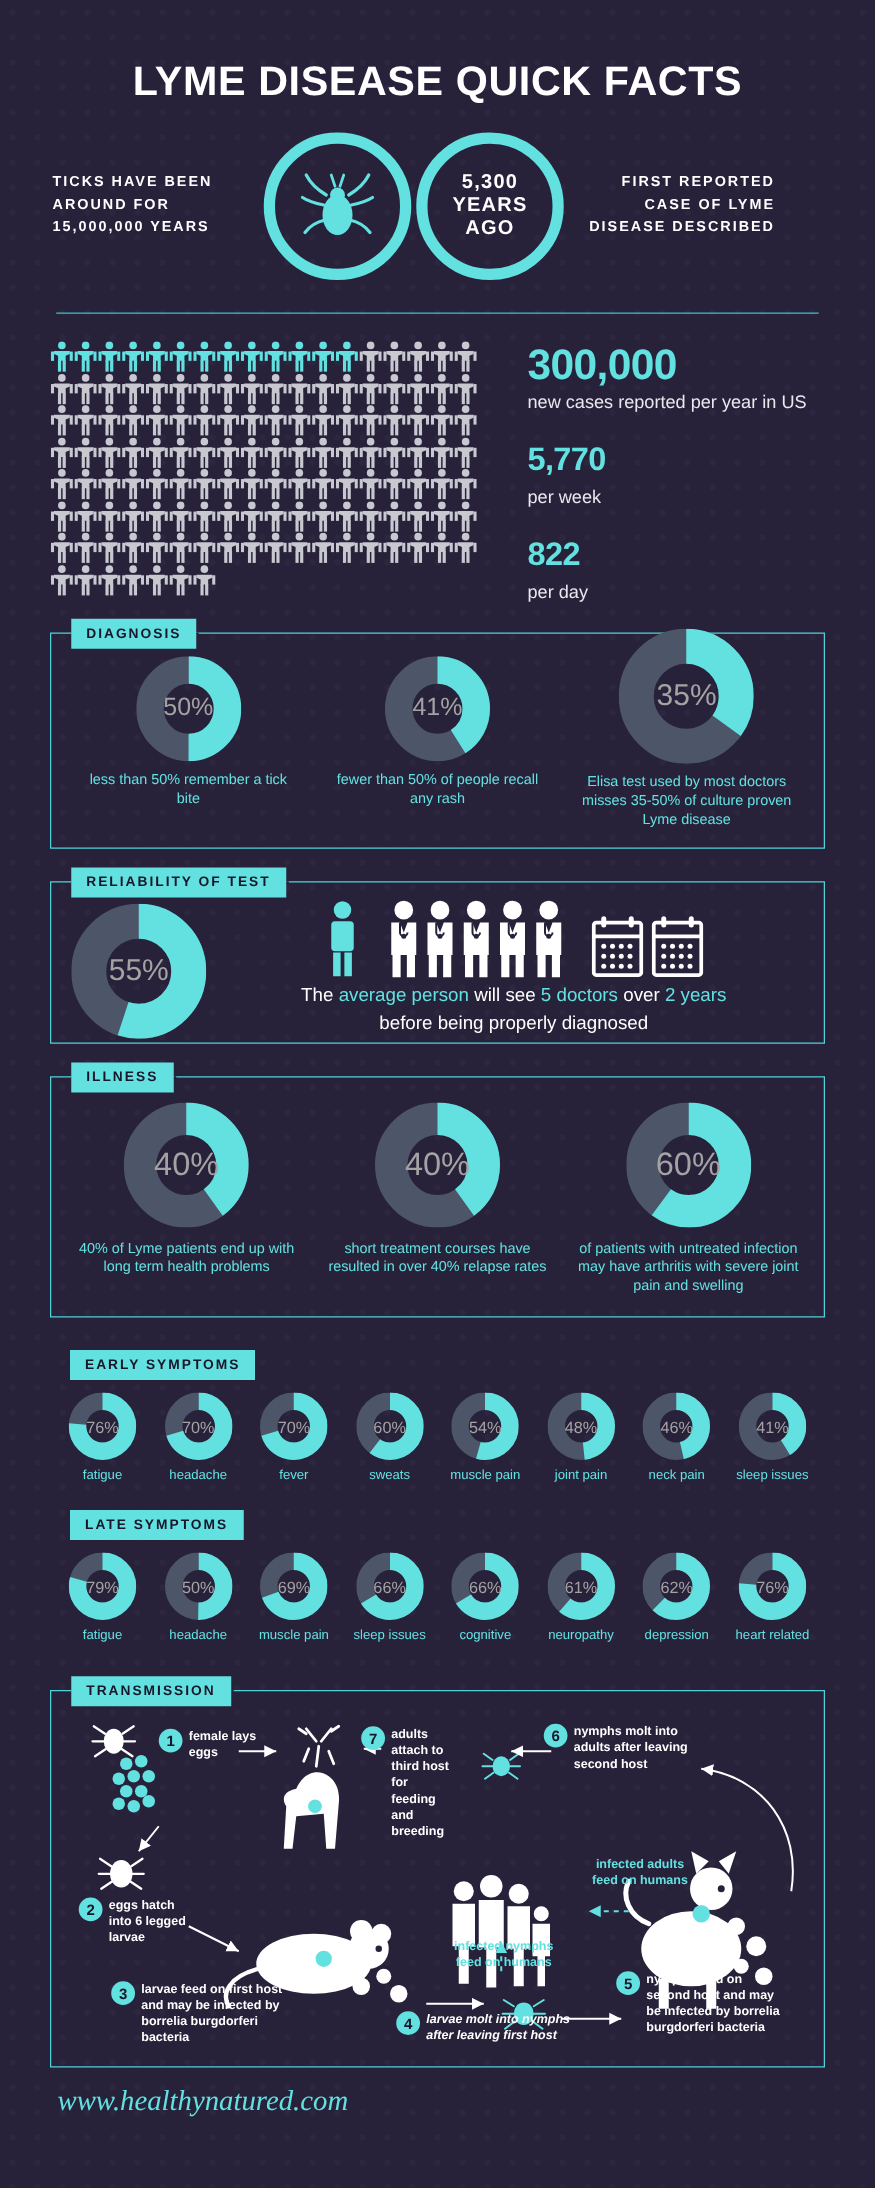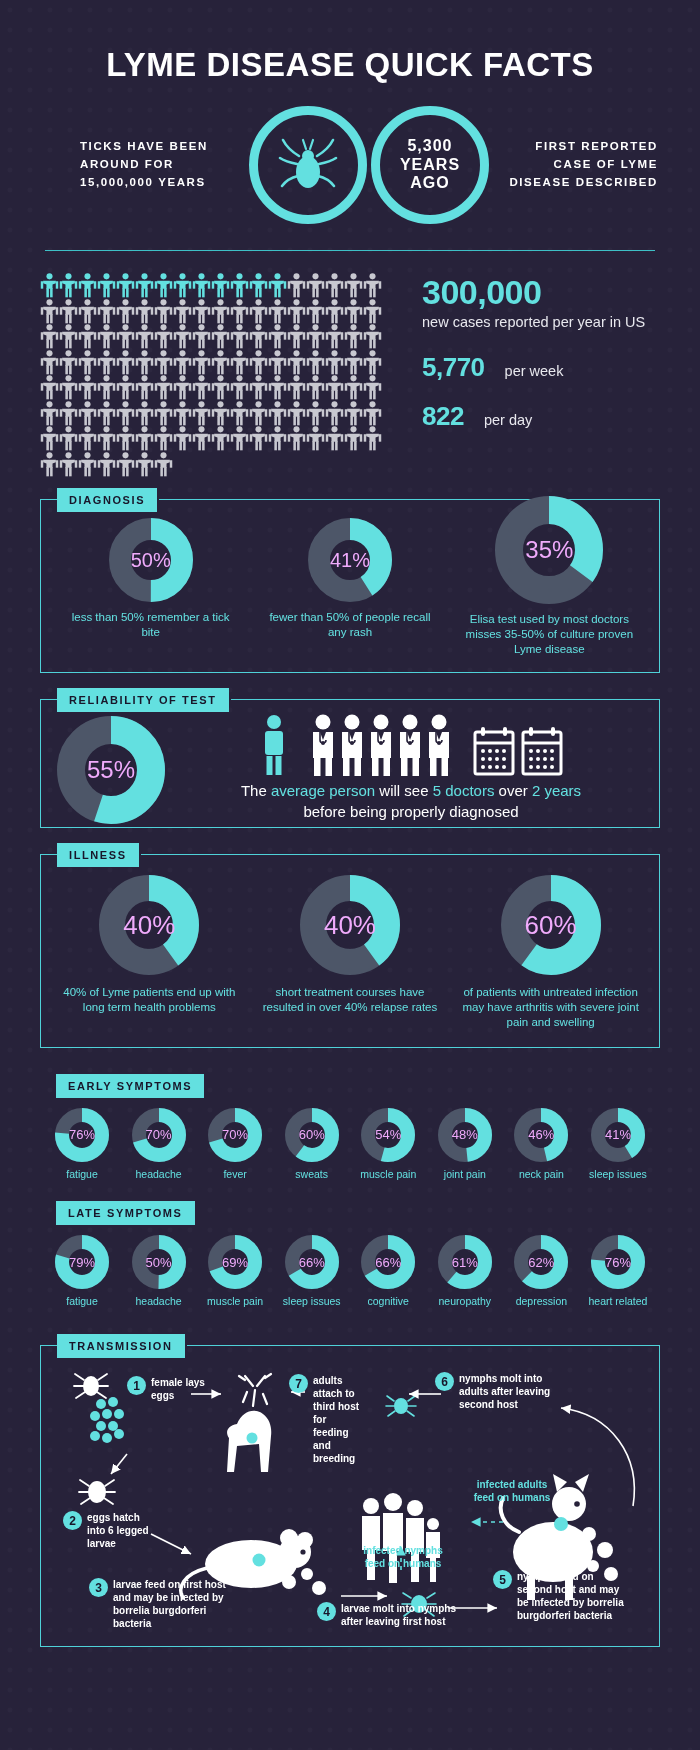--- a/index.html
+++ b/index.html
@@ -21,21 +21,21 @@
 
   
   .title{
     text-align:center;
     font-size:33px;
     font-weight:bold;
     letter-spacing:.5px;
     padding-top:46px;
   }
   .hero{
-    display:flex;align-items:center;justify-content:flex-end;
+    display:flex;align-items:center;justify-content:flex-start;
     margin-top:22px;gap:4px;
   }
   .hero-txt{
     width:165px;font-size:11.5px;font-weight:bold;letter-spacing:1.6px;line-height:1.55;
   }
   .hero-txt.left{padding-left:42px;}
   .hero-txt.right{text-align:right;padding-right:42px;}
   .ring{
     width:100px;height:100px;border-radius:50%;
     border:9px solid #63e0e0;
@@ -50,41 +50,41 @@
   }
 
   
   .stats{display:flex;margin-top:22px;padding-left:40px;}
   .picto{width:360px;display:flex;flex-wrap:wrap;align-content:flex-start;}
   .p{width:19px;height:25.5px;}
   .p svg{display:block;}
   .bignums{padding-left:22px;padding-top:2px;}
   .bignum{color:#63e0e0;font-size:34px;font-weight:bold;letter-spacing:-.5px;line-height:1.05;}
   .subnum{font-size:14.5px;color:#e8e8ee;line-height:1.3;margin-top:2px;}
-  .row2{margin-top:22px;display:flex;align-items:baseline;gap:20px;}
+  .row2{margin-top:22px;display:flex;align-items:baseline;gap:8px;flex-direction:column;}
   .row2 .bignum{font-size:26px;}
   .row2 .subnum{margin-top:0;font-size:14.5px;}
 
   
   .section{margin:0 40px;position:relative;}
   .sec-box{border:1px solid #4fd2d8;position:relative;}
   .sec-tab{
     position:absolute;top:-12px;left:16px;
     background:#63e0e0;color:#18162a;
     font-size:11px;font-weight:bold;letter-spacing:1.6px;
     padding:6px 12px;z-index:3;
   }
   .sec-mask{
     position:absolute;top:-1px;left:16px;height:3px;background:#27223a;z-index:2;
   }
 
   
   .donut{position:relative;display:flex;align-items:center;justify-content:center;}
   .donut .lbl{
-    position:absolute;color:#f0abfc;font-weight:400;
+    position:absolute;color:#a3a3a3;font-weight:400;
   }
   .cap{color:#63e0e0;font-size:11.5px;line-height:1.32;text-align:center;}
 
   .diag-row{display:flex;justify-content:space-around;align-items:flex-start;padding:18px 10px 14px;}
   .diag-item{display:flex;flex-direction:column;align-items:center;}
   .diag-item .cap{margin-top:8px;width:170px;}
 
   
   .rel-top{display:flex;align-items:center;padding:14px 16px 0;gap:14px;}
   .rel-txt{flex:1;text-align:center;font-size:15px;line-height:1.45;color:#ffffff;padding-bottom:4px;}
@@ -1994,35 +1994,36 @@
       <div class="step" style="left:22px;top:165px;">
         <div class="num-badge">2</div>
         <div class="txt" style="width:72px;">eggs hatch into 6 legged larvae</div>
       </div>
       <div class="step" style="left:48px;top:232px;">
         <div class="num-badge">3</div>
         <div class="txt" style="width:120px;">larvae feed on first host and may be infected by borrelia burgdorferi bacteria</div>
       </div>
       <div class="step" style="left:276px;top:256px;">
         <div class="num-badge">4</div>
-        <div class="txt" style="width:120px;">larvae molt into nymphs after leaving first host</div>
+        <div class="txt" style="width:120px;font-style:italic;">larvae molt into nymphs after leaving first host</div>
       </div>
       <div class="step" style="left:452px;top:224px;">
         <div class="num-badge">5</div>
         <div class="txt" style="width:112px;">nymphs feed on second host and may be infected by borrelia burgdorferi bacteria</div>
       </div>
       <div class="step" style="left:394px;top:26px;">
         <div class="num-badge">6</div>
         <div class="txt" style="width:110px;">nymphs molt into adults after leaving second host</div>
       </div>
       <div class="step" style="left:248px;top:28px;">
         <div class="num-badge">7</div>
         <div class="txt" style="width:50px;">adults attach to third host for feeding and breeding</div>
       </div>
       <div class="dashed-lbl" style="left:312px;top:198px;width:100px;">infected nymphs feed on  humans</div>
       <div class="dashed-lbl" style="left:432px;top:132px;width:78px;">infected adults feed on  humans</div>
     </div>
   </div>
 
   <div class="footer">
+    <div class="url">www.healthynatured.com</div>
   </div>
 
 </div>
 
 </body></html>

